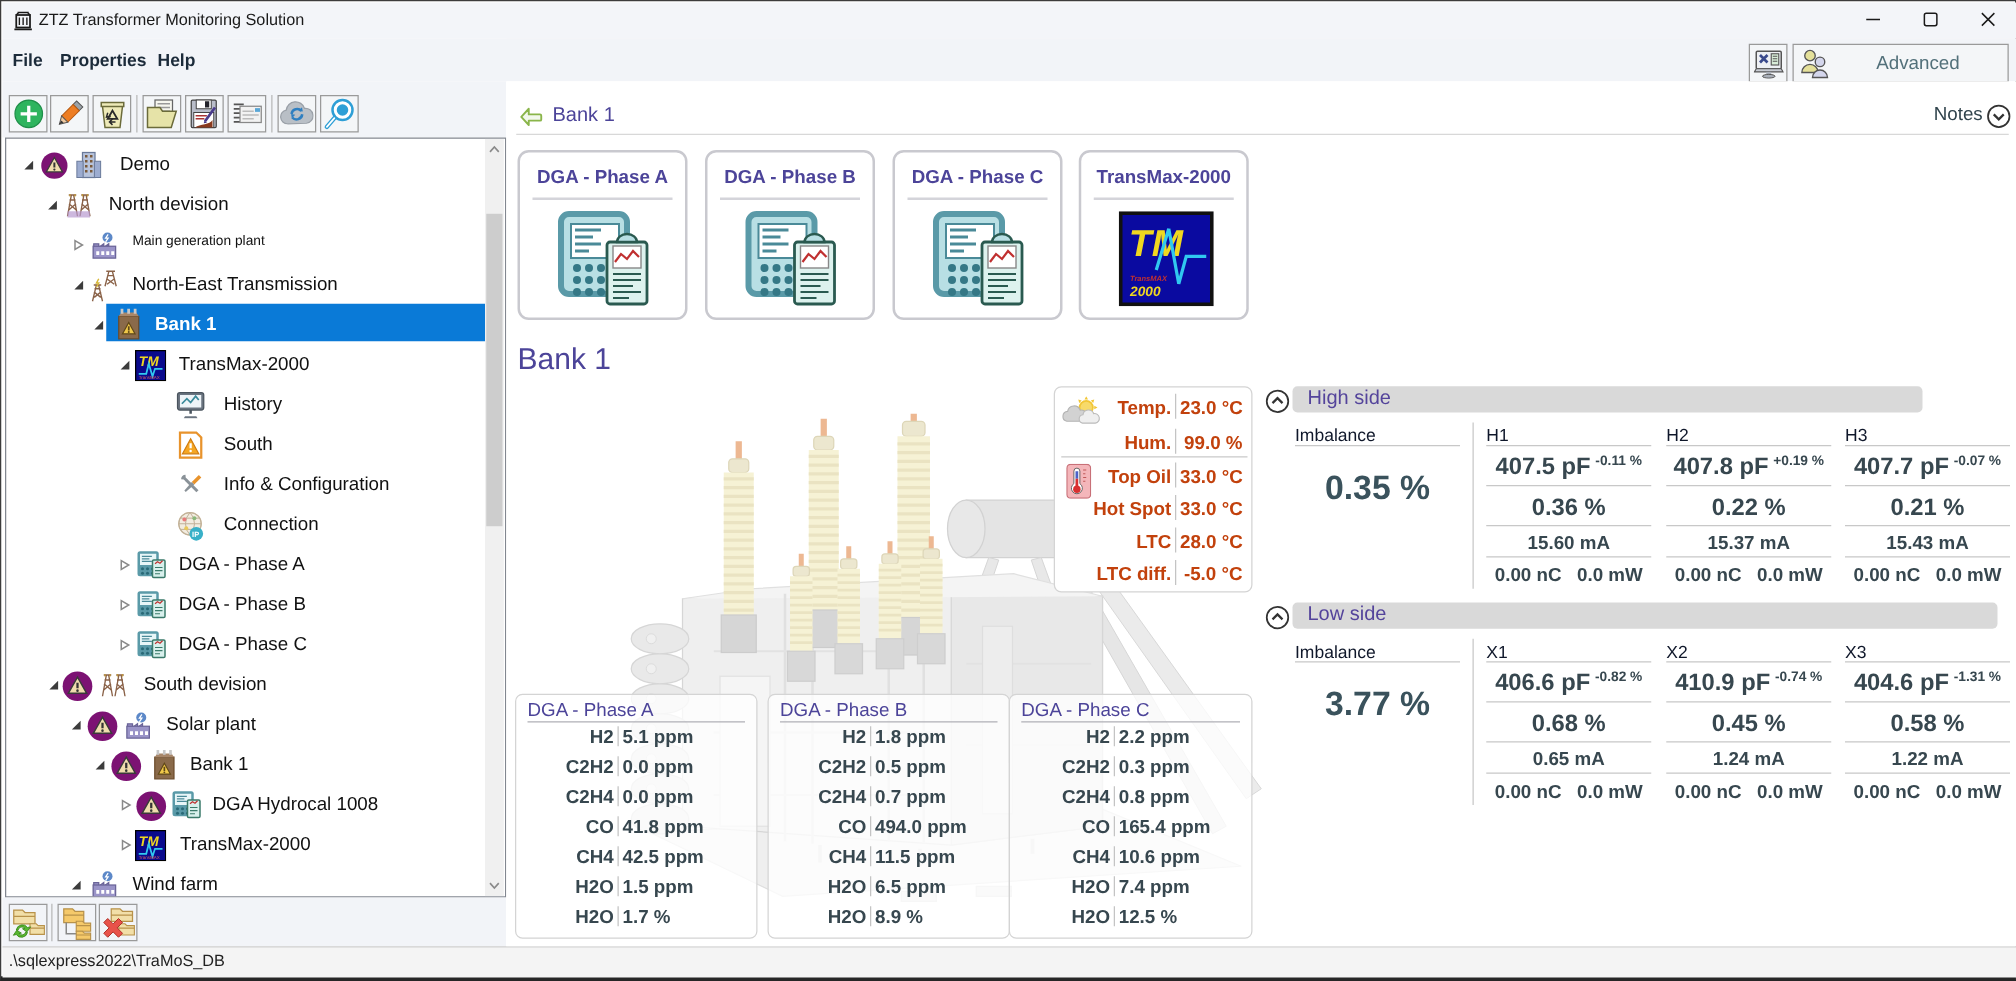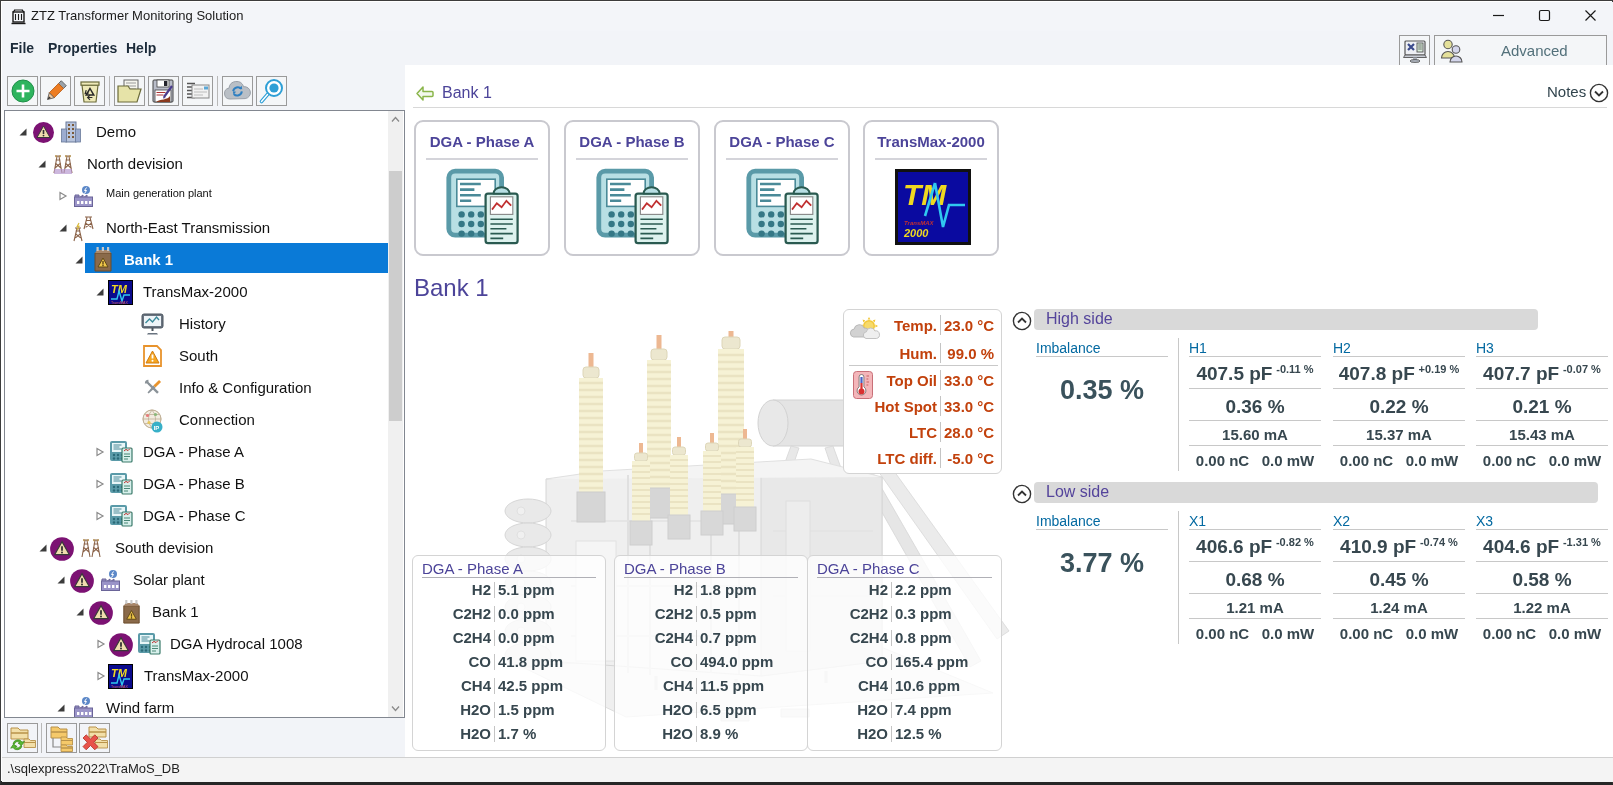--- a/index.html
+++ b/index.html
@@ -56,21 +56,21 @@
   .ptitle { position:absolute; left:9px; top:7px; font-size:16px; color:#4c4499; }
   .pline { position:absolute; left:9px; right:9px; height:2px; background:#b9b9bf; }
   .kv { position:absolute; white-space:nowrap; font-weight:bold; color:#c2410c; }
   .kv .k { display:inline-block; text-align:right; }
   .kv .sep { display:inline-block; width:1px; background:#c4c4c4; vertical-align:-4px; height:20px; margin:0 3px; }
   .kv .v { display:inline-block; text-align:right; }
 
   
   .sidehdr { position:absolute; height:21px; background:#d9d9d9; border-radius:4px; }
   .sidehdr span { position:absolute; left:12px; top:1px; font-size:16px; color:#54449b; }
-  .glabel { position:absolute; font-size:14px; color:#0369a1; }
+  .glabel { position:absolute; font-size:14px; color:#0f172a; }
   .gline { position:absolute; height:1px; background:#c8c8c8; }
   .bigpct { position:absolute; font-size:27px; font-weight:bold; color:#3a525c; }
   .col { position:absolute; width:132px; }
   .cval { position:absolute; width:100%; text-align:center; color:#37474f; font-weight:bold; white-space:nowrap; }
 
   
   .dgapanel { position:absolute; background:rgba(255,255,255,0.78); border:1px solid #d4d4d4; border-radius:6px; }
   .dgarow { position:absolute; white-space:nowrap; font-weight:bold; color:#37474f; font-size:15px; }
 </style>
 </head>
@@ -810,21 +810,21 @@
     <div class="gline" style="left:631px;top:464px;width:132px"></div>
     <div class="bigpct" style="left:631px;top:483px;width:132px;text-align:center">3.77 %</div>
     <div class="abs" style="left:773px;top:446px;width:1px;height:133px;background:#c8c8c8"></div>
     <div class="col" style="left:784px;top:450px">
       <div class="glabel" style="left:0;top:-2px">X1</div>
         <div class="gline" style="left:0;top:14px;width:132px"></div>
       <div class="cval" style="top:21px;font-size:19px">406.6 pF <span style="font-size:11px;vertical-align:7px">-0.82 %</span></div>
       <div class="gline" style="left:0;top:46px;width:132px"></div>
       <div class="cval" style="top:54px;font-size:19px">0.68 %</div>
       <div class="gline" style="left:0;top:78px;width:132px"></div>
-      <div class="cval" style="top:84px;font-size:15px">1.21 mA</div>
+      <div class="cval" style="top:84px;font-size:15px">0.65 mA</div>
       <div class="gline" style="left:0;top:103px;width:132px"></div>
       <div class="cval" style="top:110px;font-size:15px">0.00 nC&nbsp;&nbsp;&nbsp;0.0 mW</div>
     </div>
     <div class="col" style="left:928px;top:450px">
       <div class="glabel" style="left:0;top:-2px">X2</div>
         <div class="gline" style="left:0;top:14px;width:132px"></div>
       <div class="cval" style="top:21px;font-size:19px">410.9 pF <span style="font-size:11px;vertical-align:7px">-0.74 %</span></div>
       <div class="gline" style="left:0;top:46px;width:132px"></div>
       <div class="cval" style="top:54px;font-size:19px">0.45 %</div>
       <div class="gline" style="left:0;top:78px;width:132px"></div>

